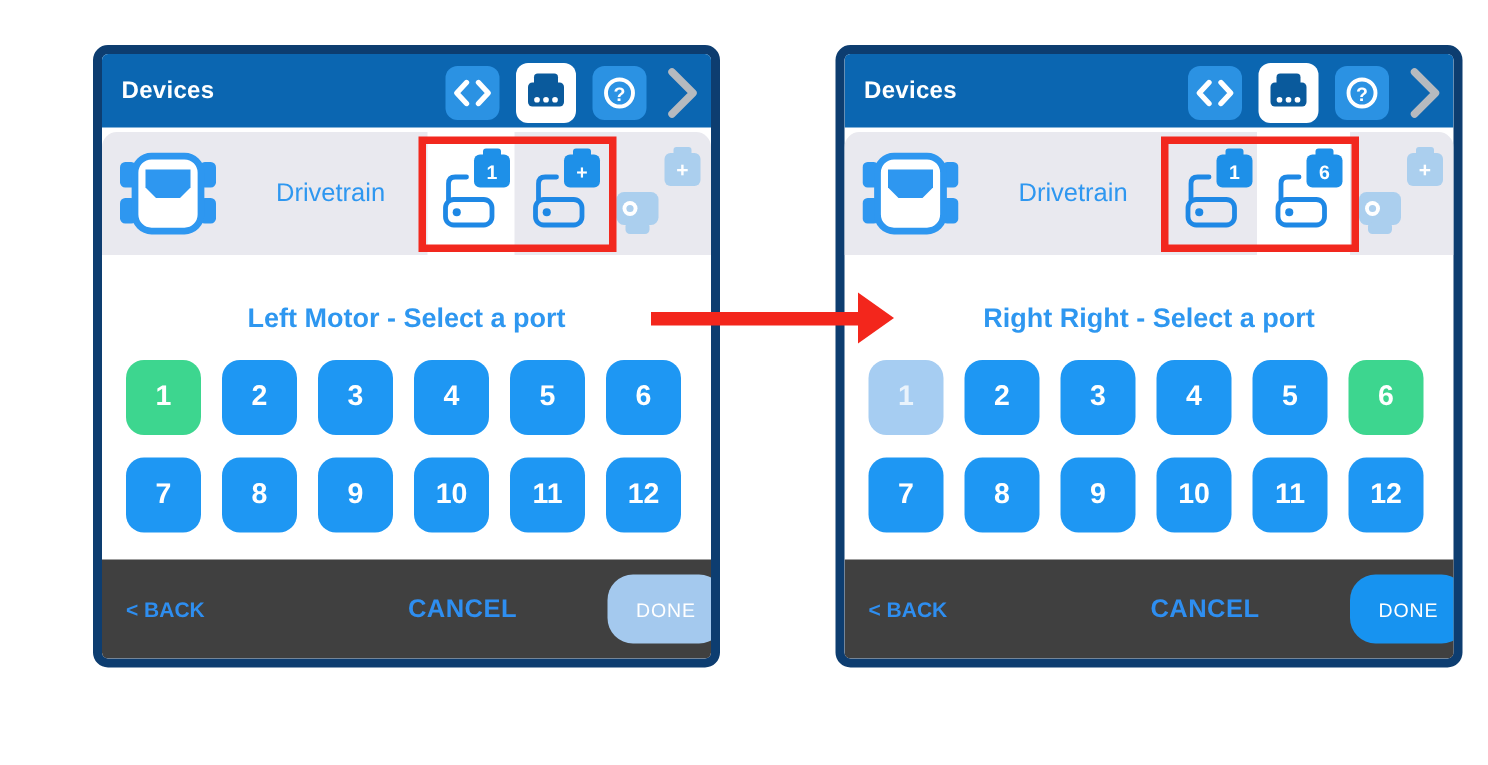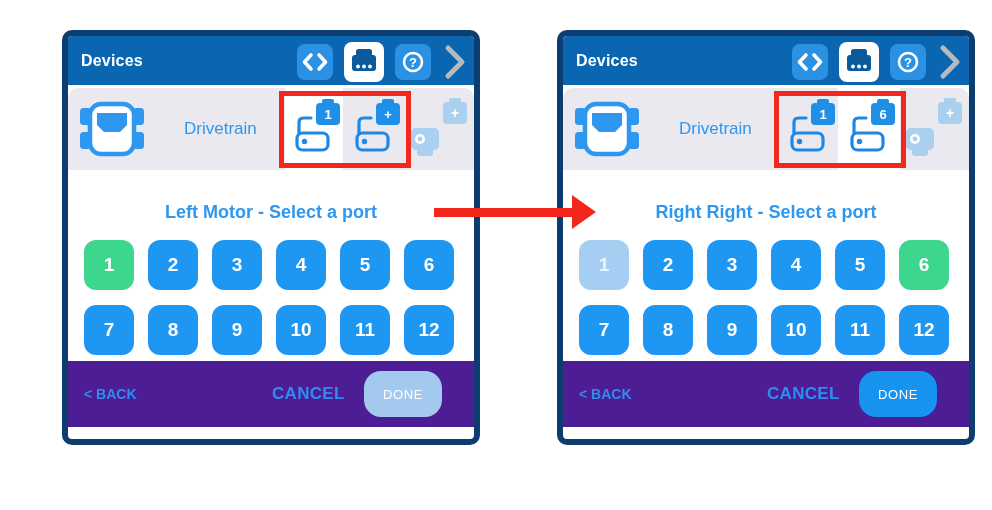--- a/index.html
+++ b/index.html
@@ -81,21 +81,21 @@
   }
   .port{
     width:50px;height:50px;border-radius:12px;background:#1e97f3;
     display:flex;align-items:center;justify-content:center;
     color:#ffffff;font-size:19px;font-weight:600;cursor:pointer;
   }
   .port[data-state="selected"]{background:#3dd68f;}
   .port[data-state="disabled"]{background:#a6cdf2;color:#e9f3fc;}
 
   
-  .footer{position:absolute;left:0;bottom:12px;width:100%;height:66px;background:#4c1d95;}
+  .footer{position:absolute;left:0;bottom:0;width:100%;height:66px;background:#404040;padding-left:41px;}
   .back-btn{
     position:absolute;left:16px;top:50%;transform:translateY(-50%);
     color:#2e8ef0;font-size:14px;font-weight:700;cursor:pointer;
   }
   .cancel-btn{
     position:absolute;left:204px;top:50%;transform:translateY(-50%);
     color:#2e8ef0;font-size:17px;font-weight:700;letter-spacing:0.3px;cursor:pointer;
   }
   .done-btn{
     position:absolute;right:32px;top:50%;transform:translateY(-50%);

